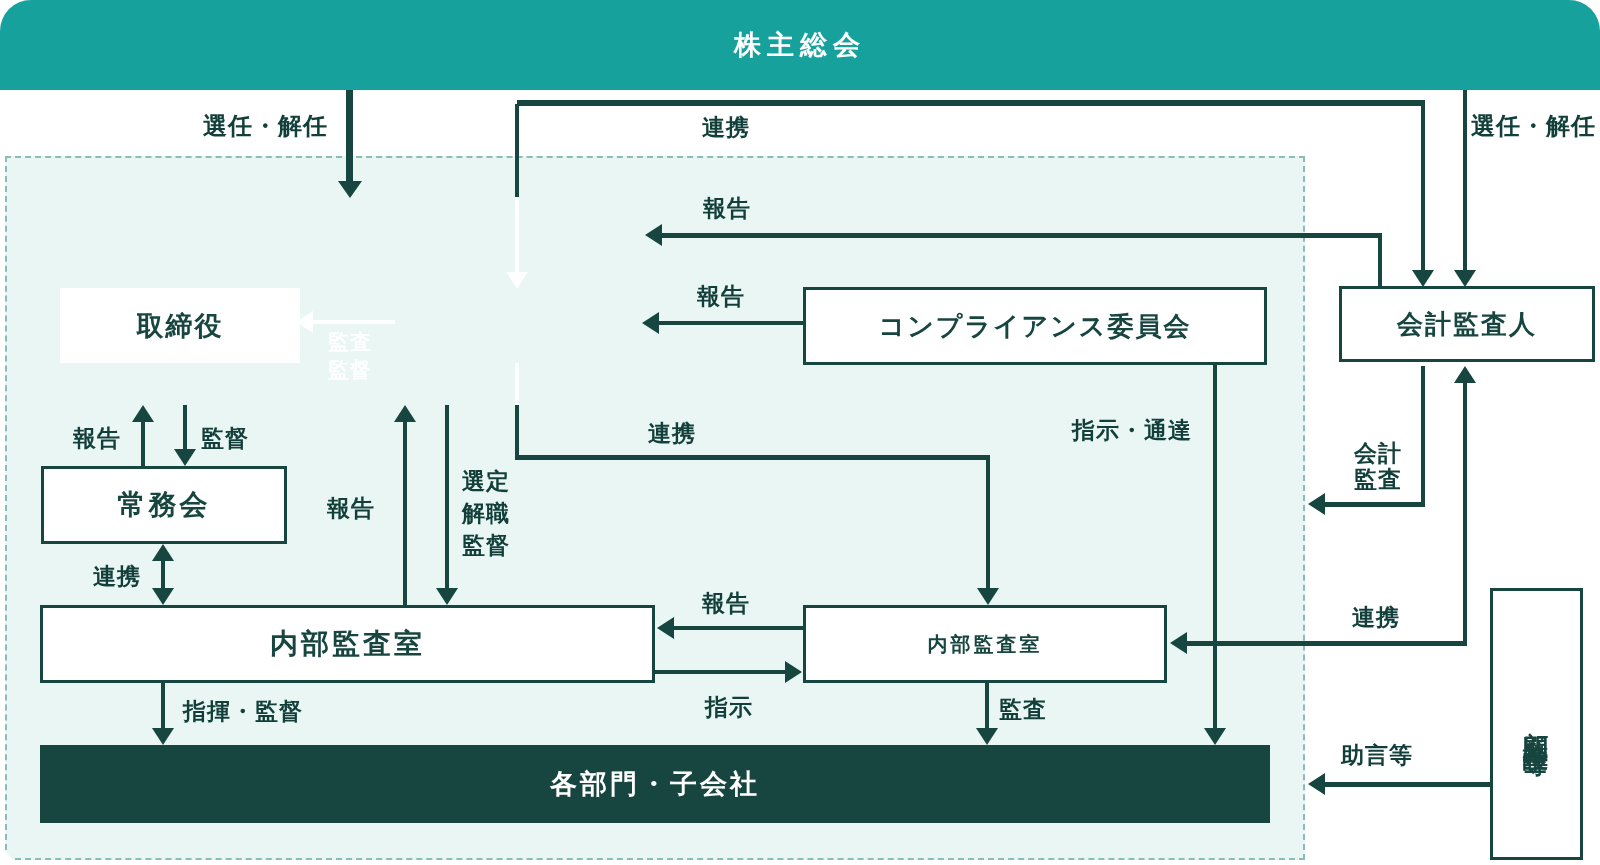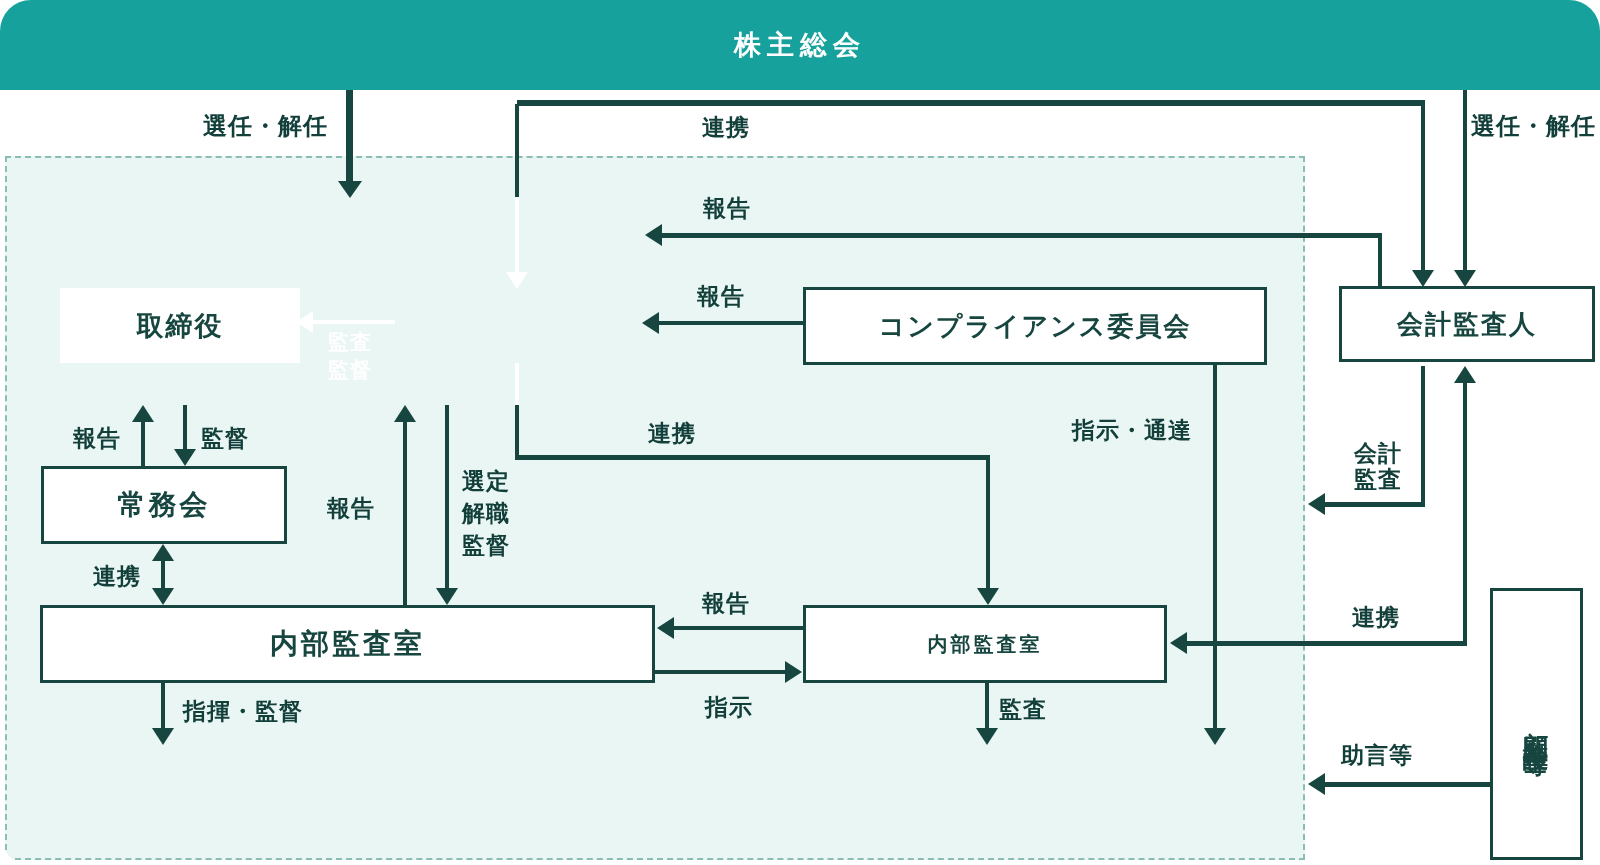--- a/index.html
+++ b/index.html
@@ -141,20 +141,23 @@
   </div>
 
   <div class="abs node" style="left:40px;top:605px;width:615px;height:78px;font-size:28px;letter-spacing:3px;">
     <span>内部監査室</span>
   </div>
 
   <div class="abs node" style="left:803px;top:605px;width:364px;height:78px;font-size:20px;letter-spacing:3px;">
     <span>内部監査室</span>
   </div>
 
+  <div class="abs node dark" style="left:40px;top:745px;width:1230px;height:78px;font-size:27px;letter-spacing:3px;">
+    <span>各部門・子会社</span>
+  </div>
 
   <div class="abs node" style="left:1490px;top:588px;width:93px;height:272px;font-size:25px;">
     <span style="writing-mode:vertical-rl;letter-spacing:4px;">顧問弁護士等</span>
   </div>
 
   <div class="abs lb" style="left:203px;top:110px;font-size:24px;">選任・解任</div>
   <div class="abs lb" style="left:702px;top:112px;">連携</div>
   <div class="abs lb" style="left:1471px;top:110px;font-size:24px;">選任・解任</div>
 
   <div class="abs lb" style="left:703px;top:193px;">報告</div>

